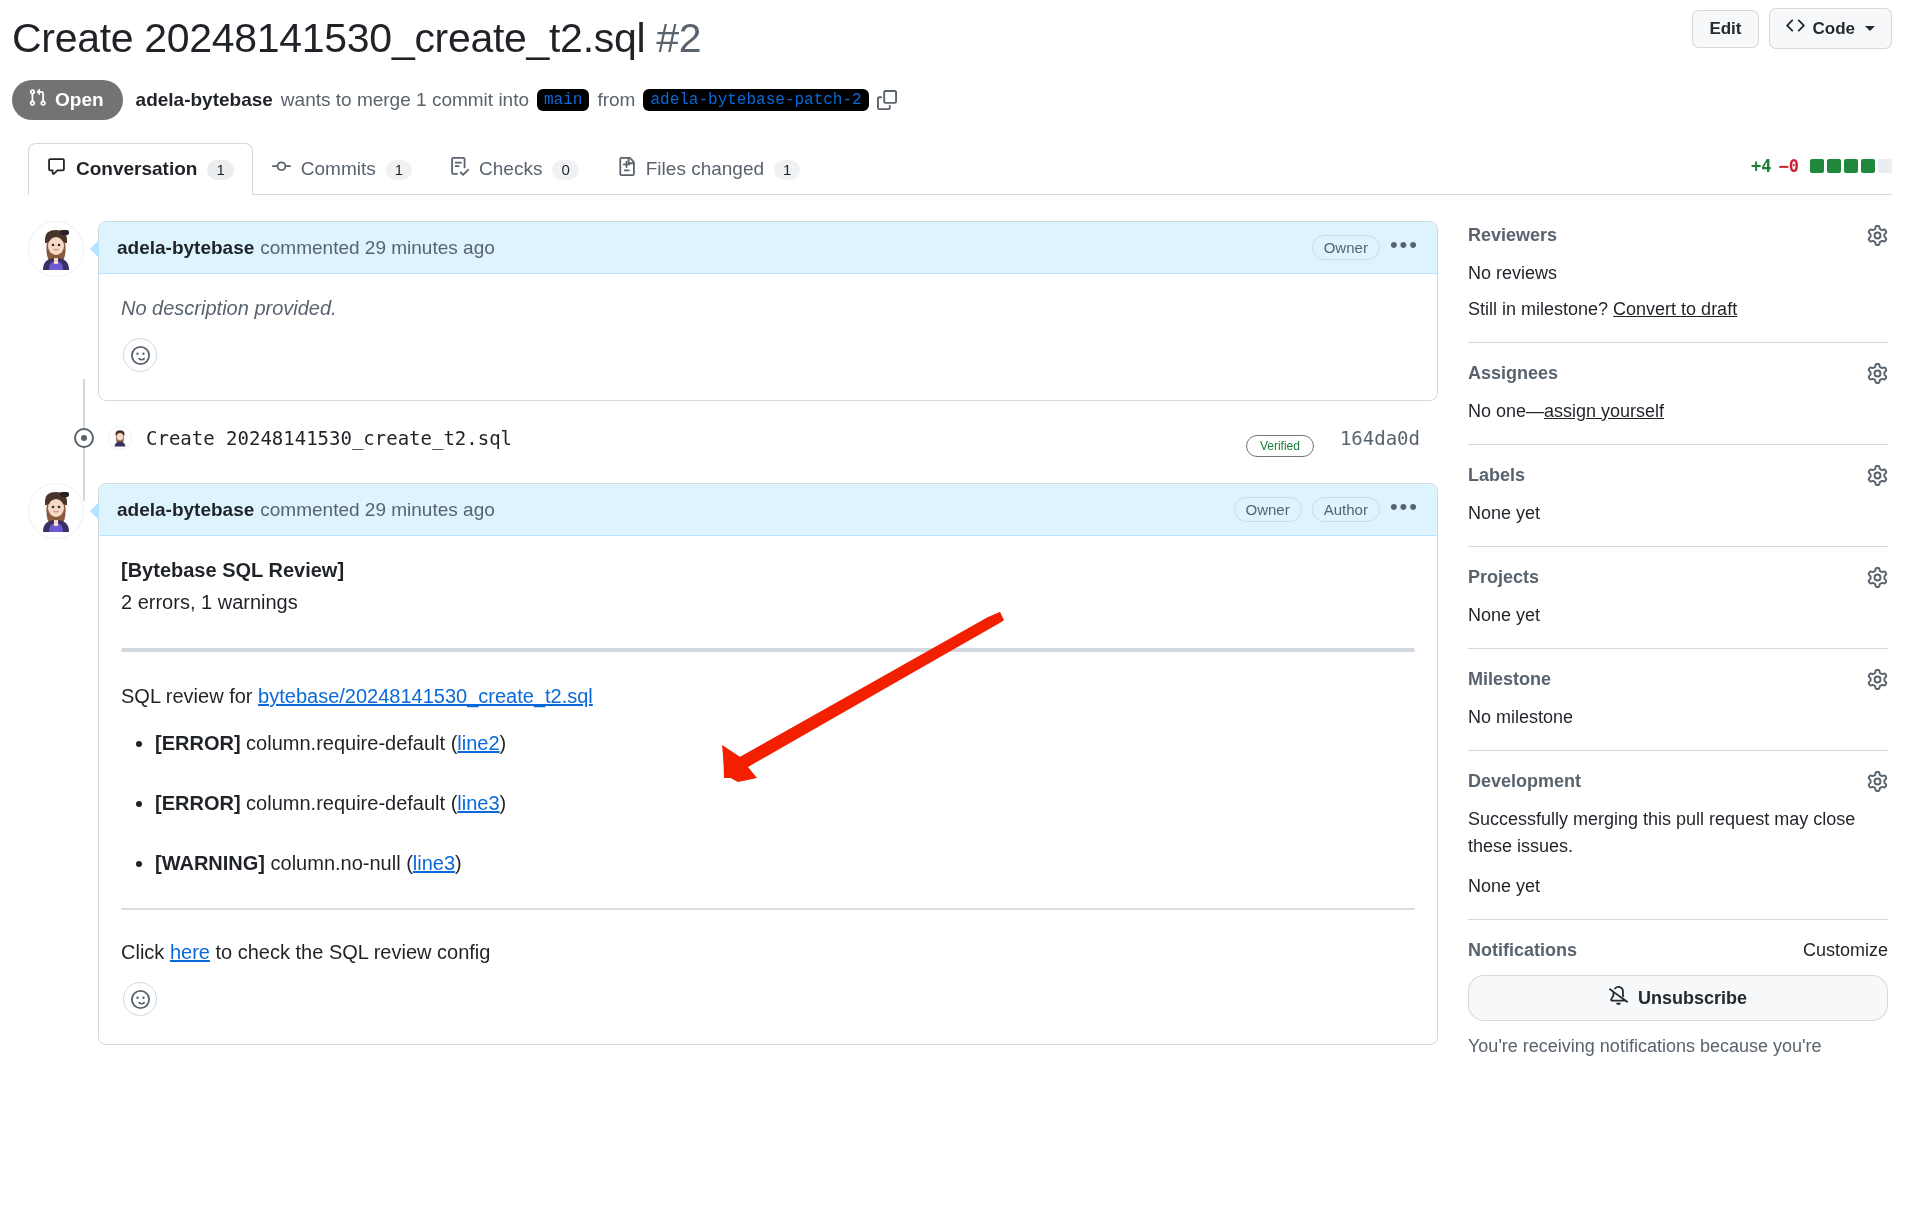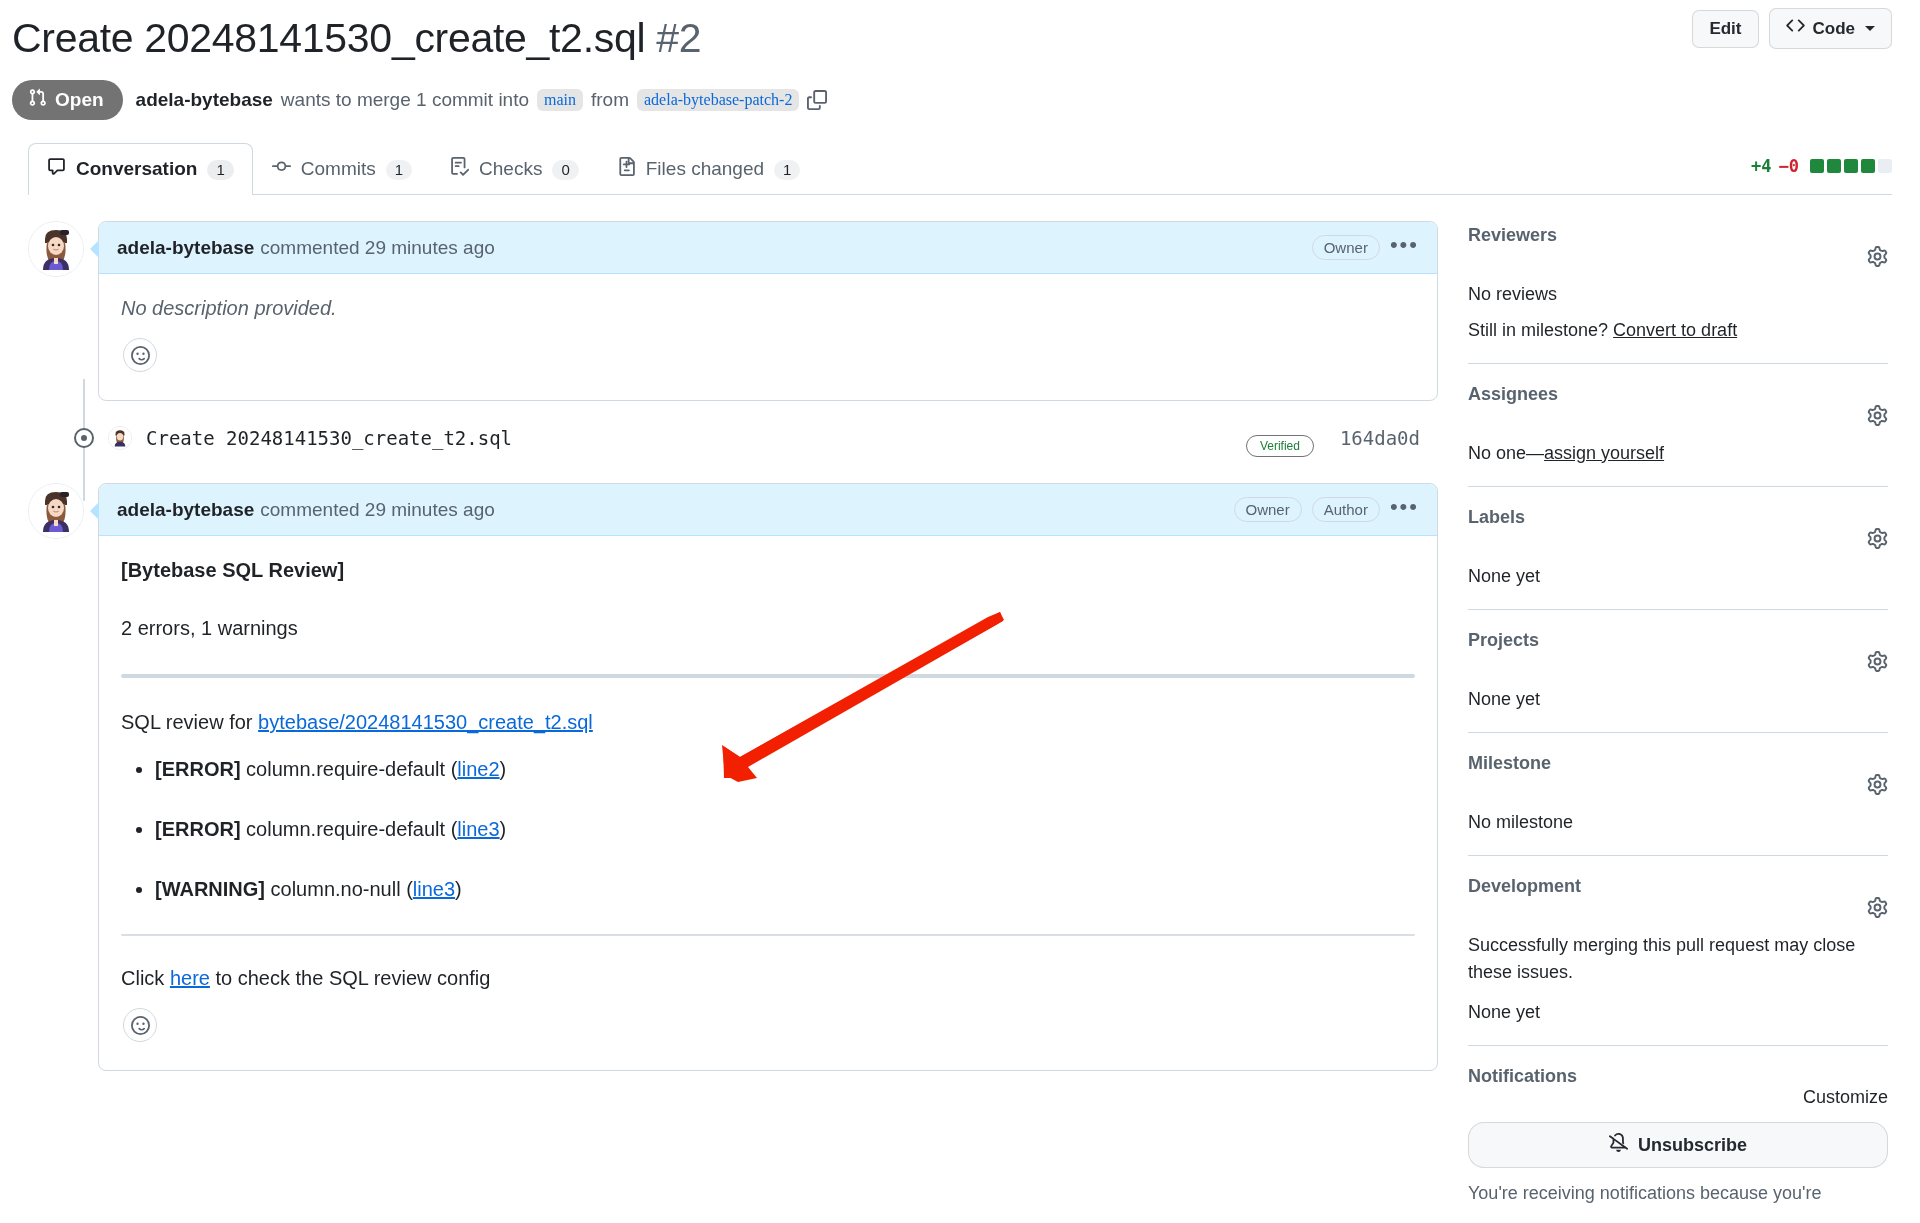--- a/index.html
+++ b/index.html
@@ -36,22 +36,22 @@
 
   .meta-row { display: flex; align-items: center; gap: 13px; margin-top: 18px; }
   .state-badge {
     display: inline-flex; align-items: center; gap: 8px;
     background: #737373; color: #fff; border-radius: 999px;
     padding: 8px 19px 8px 16px; font-size: 19px; font-weight: 600;
   }
   .meta-text { font-size: 19px; color: #59636e; display:flex; align-items:center; gap: 8px; flex-wrap: nowrap;}
   .meta-text b { color: #1f2328; font-weight: 600; }
   .branch-chip {
-    background: #e5e5e5; color: #0969da; border-radius: 6px;
-    padding: 2px 7px; font-family: Liberation Serif, serif;
+    background: #000000; color: #0969da; border-radius: 6px;
+    padding: 2px 7px; font-family: Liberation Mono, monospace;
     font-size: 16px; white-space: nowrap;
   }
   .copy-icon { color:#59636e; cursor:pointer; display:inline-flex; }
 
   
   .tabs-wrap { margin-top: 22px; padding: 0 28px; position: relative; }
   .tabs {
     display: flex; align-items: flex-end; gap: 0;
     border-bottom: 1px solid #d1d9e0; position: relative;
   }
@@ -144,35 +144,35 @@
   .commit-avatar { width: 24px; height: 24px; border-radius: 50%; overflow:hidden; background:#fff; border:1px solid #eaeef2;}
   .commit-msg { font-family: "DejaVu Sans Mono", monospace; font-size: 19px; color: #1f2328; }
   .commit-right { margin-left: auto; display: flex; align-items: center; gap: 26px; }
   .verified {
     border: 1px solid #737373; color: #1a7f37; border-radius: 999px;
     font-size: 12px; padding: 3px 13px; font-weight: 500; margin-top: 16px;
   }
   .sha { font-family: "DejaVu Sans Mono", monospace; font-size: 19px; color: #59636e; }
 
   
-  .rev-title { font-size: 20px; font-weight: 600; color: #1f2328; margin-bottom: 26px; }
+  .rev-title { font-size: 20px; font-weight: 600; color: #1f2328; }
   .rev-sub { font-size: 20px; color: #1f2328; }
   .hr { height: 4px; background: #d1d9e0; border: 0; margin: 30px 0 28px 0; border-radius: 2px; }
   .hr.thin { height: 2px; background: #d8dee4; margin: 28px 0 26px 0; }
   a.lnk { color: #0969da; text-decoration: underline; }
   ul.issues { margin: 16px 0 0 34px; }
   ul.issues li { font-size: 20px; line-height: 1.5; margin-bottom: 30px; }
   ul.issues li b { font-weight: 700; }
 
   
   .side-sec { padding: 0 0 18px 0; border-bottom: 1px solid #d1d9e0; margin-bottom: 20px; }
   .side-sec:last-child { border-bottom: none; }
   .side-head {
     display: flex; align-items: flex-start; font-size: 18px; font-weight: 600;
-    color: #59636e; margin-bottom: 14px; flex-direction: column;
+    color: #59636e; margin-bottom: 14px;
   }
   .gear { margin-left: auto; color: #59636e; cursor: pointer; display: flex; }
   .side-body { font-size: 18px; color: #1f2328; line-height: 1.55; }
   a.side-lnk { color: #1f2328; text-decoration: underline; }
   .customize { margin-left: auto; font-size: 18px; color: #1f2328; cursor: pointer; font-weight: 400;}
   .unsub-btn {
     width: 100%; border: 1px solid rgba(31,35,40,0.15); background: #f6f8fa;
     border-radius: 16px; padding: 10px 0; font-size: 18px; font-weight: 600;
     color: #24292f; display: flex; align-items: center; justify-content: center;
     gap: 10px; cursor: pointer; margin-bottom: 12px; font-family: "Liberation Sans", sans-serif;

